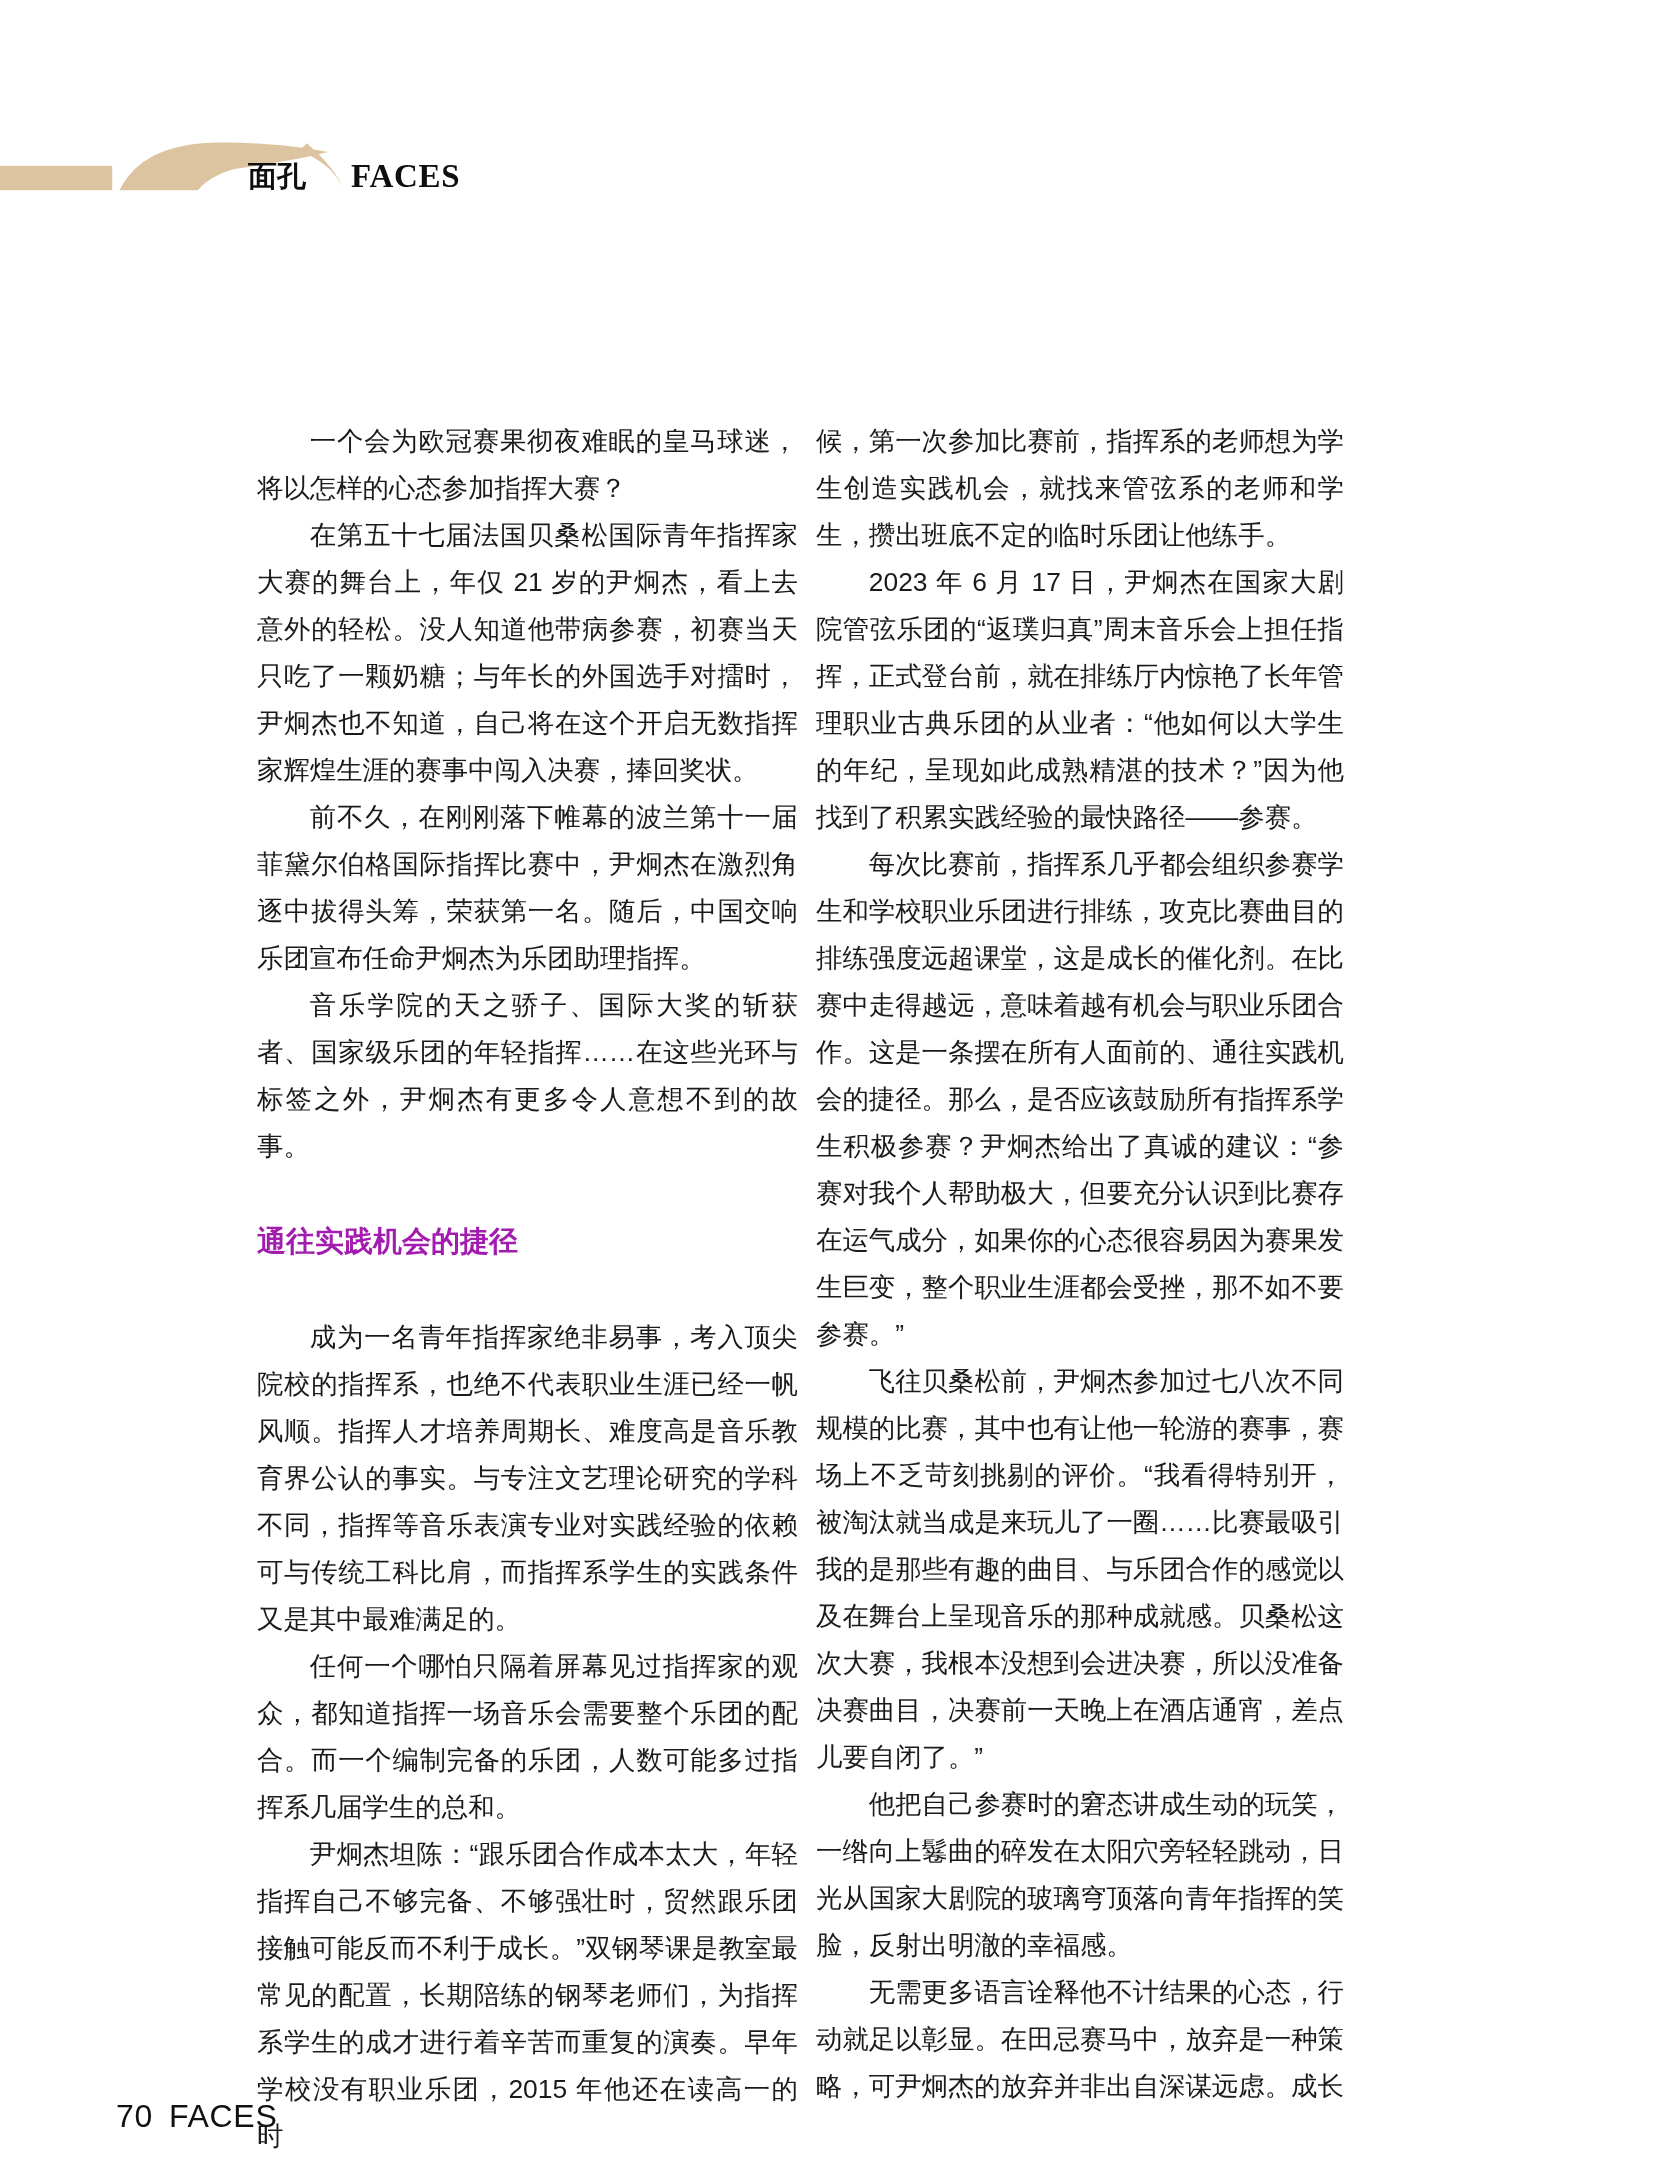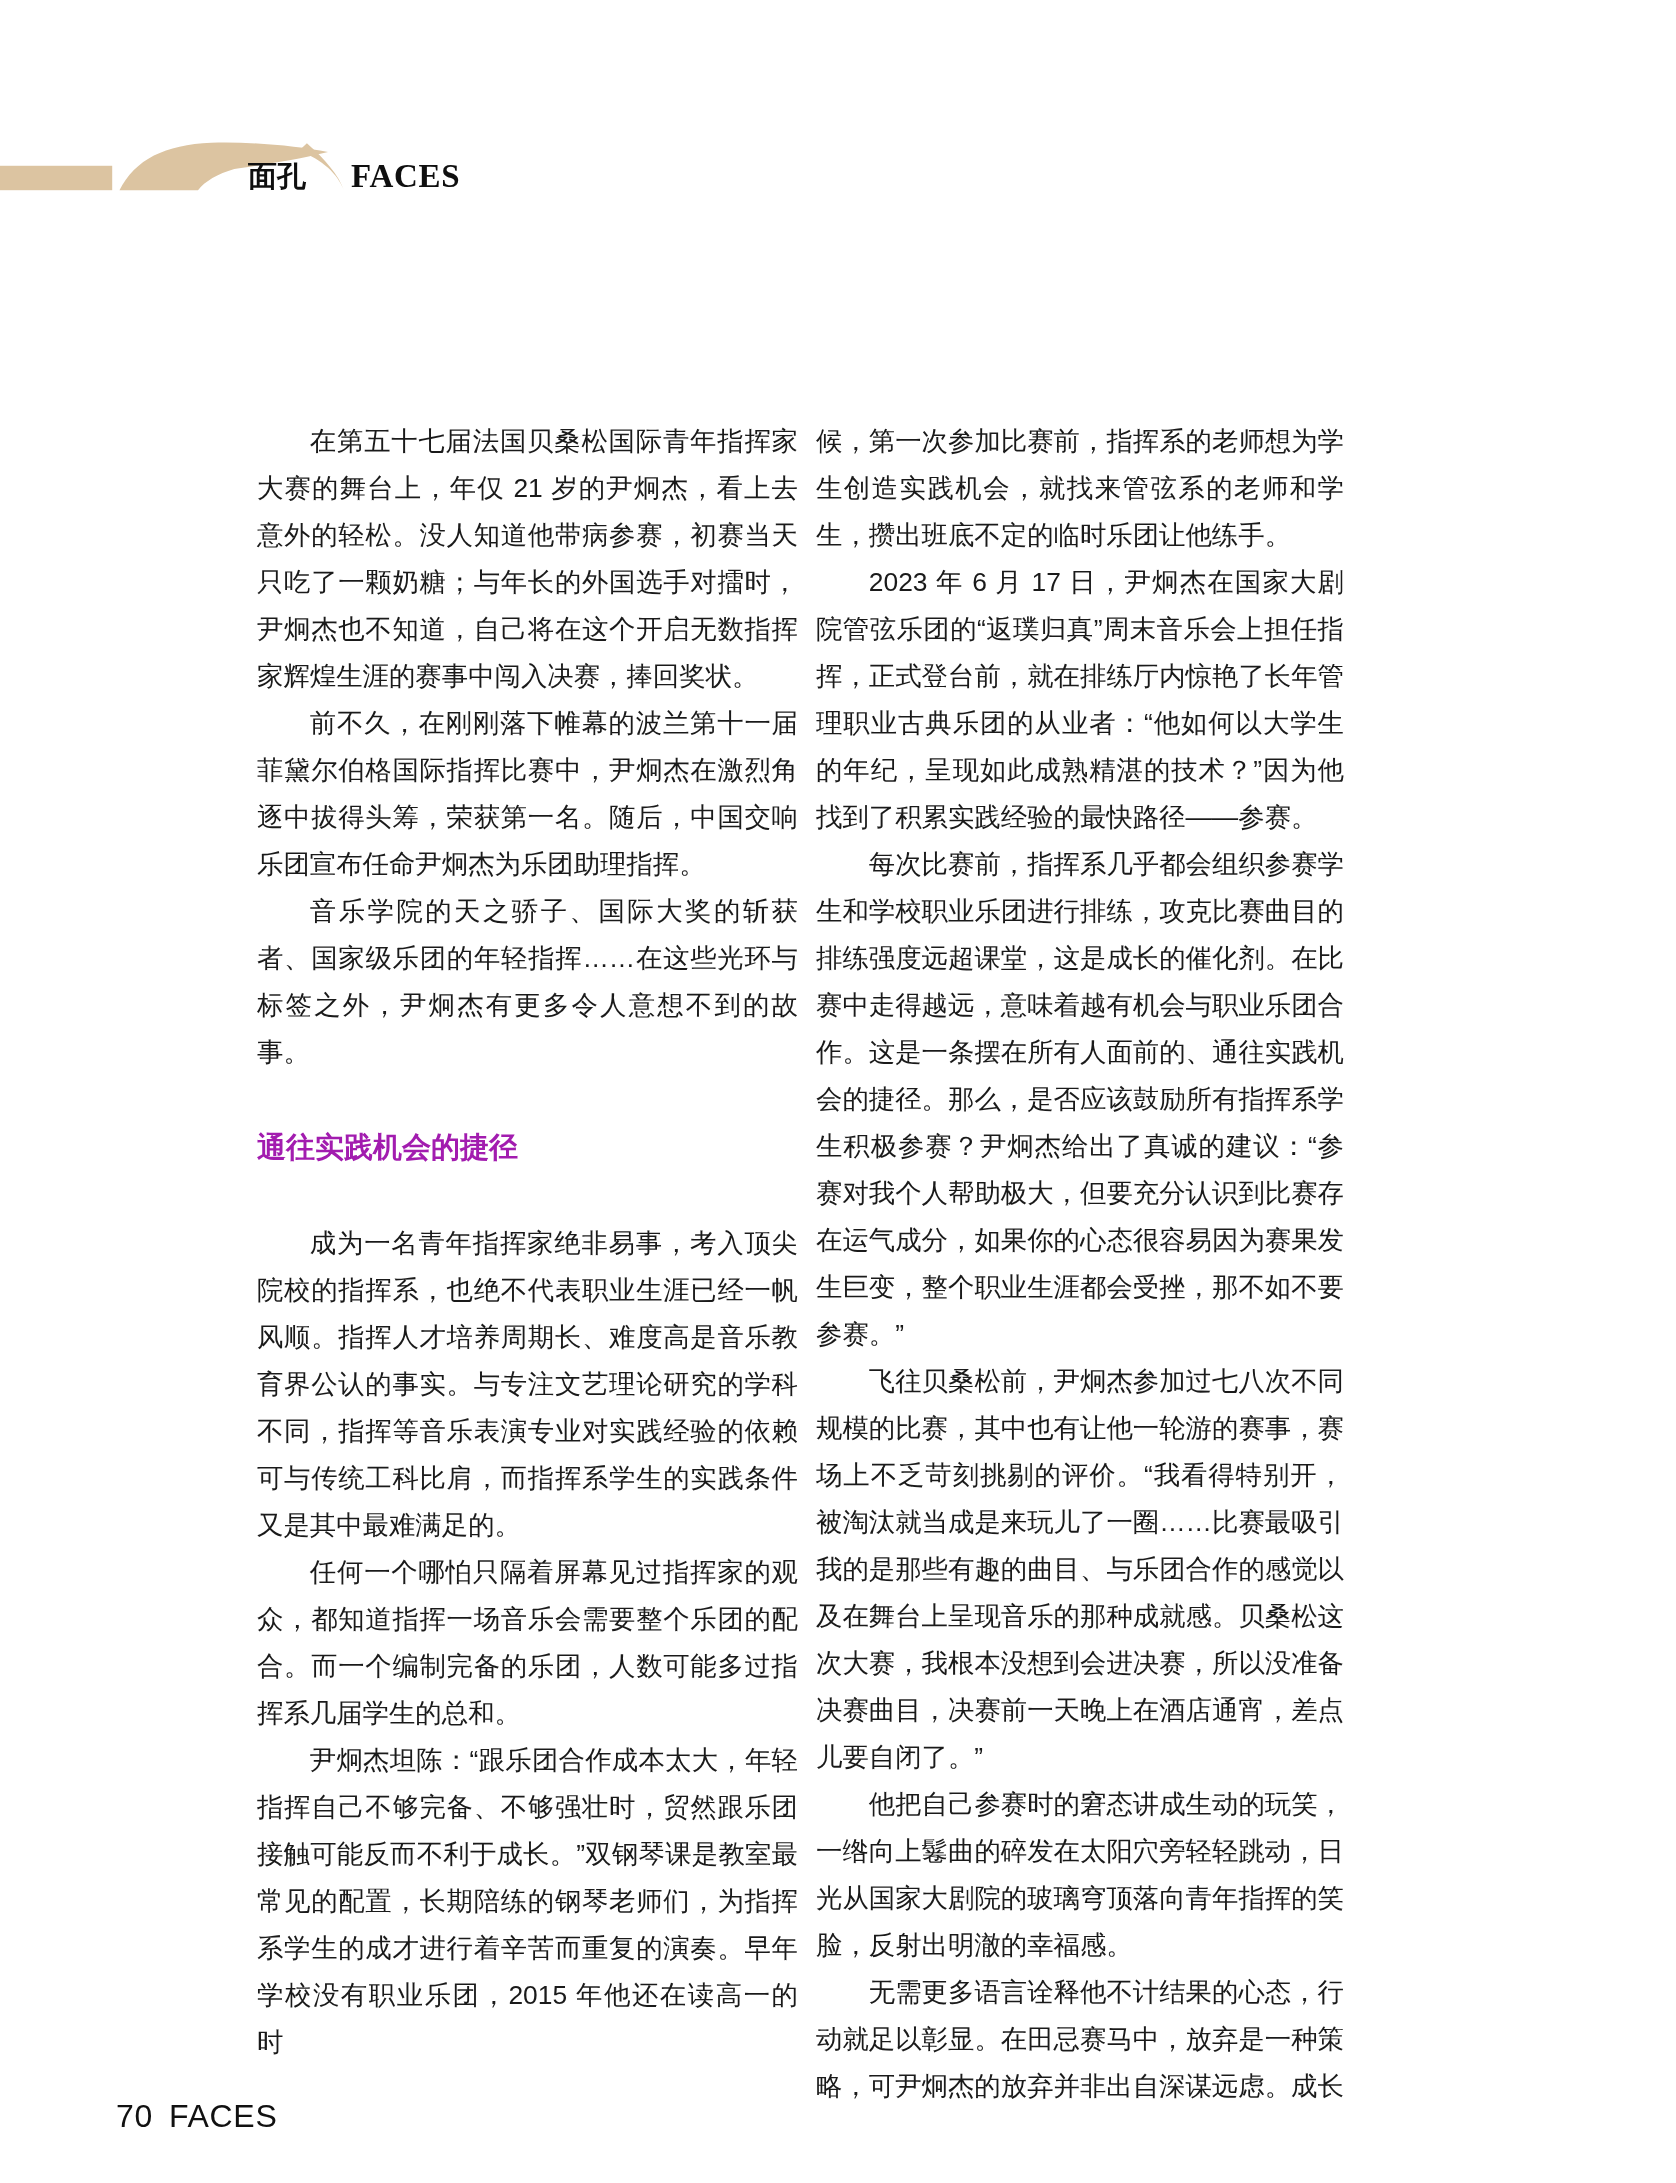--- a/index.html
+++ b/index.html
@@ -102,20 +102,21 @@
       <path class="tan" d="M181,85 C 205,38 250,16 320,13 C 380,11 450,18 497,27 C 445,40 392,47 355,53 C 330,60 310,72 300,85 Z"></path>
       <path class="tan" d="M465,14 C 492,38 513,62 521,85 C 511,60 490,40 453,25 C 457,21 461,18 465,14 Z"></path>
     </svg>
     <div class="hdr-cn">面孔</div>
     <div class="hdr-en">FACES</div>
   </header>
 
   <main>
 
     <section class="col col-left">
+      <p class="para">一个会为欧冠赛果彻夜难眠的皇马球迷，将以怎样的心态参加指挥大赛？</p>
       <p class="para">在第五十七届法国贝桑松国际青年指挥家大赛的舞台上，年仅 21 岁的尹炯杰，看上去意外的轻松。没人知道他带病参赛，初赛当天只吃了一颗奶糖；与年长的外国选手对擂时，尹炯杰也不知道，自己将在这个开启无数指挥家辉煌生涯的赛事中闯入决赛，捧回奖状。</p>
       <p class="para">前不久，在刚刚落下帷幕的波兰第十一届菲黛尔伯格国际指挥比赛中，尹炯杰在激烈角逐中拔得头筹，荣获第一名。随后，中国交响乐团宣布任命尹炯杰为乐团助理指挥。</p>
       <p class="para">音乐学院的天之骄子、国际大奖的斩获者、国家级乐团的年轻指挥……在这些光环与标签之外，尹炯杰有更多令人意想不到的故事。</p>
       <h2 class="section-heading">通往实践机会的捷径</h2>
       <p class="para">成为一名青年指挥家绝非易事，考入顶尖院校的指挥系，也绝不代表职业生涯已经一帆风顺。指挥人才培养周期长、难度高是音乐教育界公认的事实。与专注文艺理论研究的学科不同，指挥等音乐表演专业对实践经验的依赖可与传统工科比肩，而指挥系学生的实践条件又是其中最难满足的。</p>
       <p class="para">任何一个哪怕只隔着屏幕见过指挥家的观众，都知道指挥一场音乐会需要整个乐团的配合。而一个编制完备的乐团，人数可能多过指挥系几届学生的总和。</p>
       <p class="para">尹炯杰坦陈：“跟乐团合作成本太大，年轻指挥自己不够完备、不够强壮时，贸然跟乐团接触可能反而不利于成长。”双钢琴课是教室最常见的配置，长期陪练的钢琴老师们，为指挥系学生的成才进行着辛苦而重复的演奏。早年学校没有职业乐团，2015 年他还在读高一的时</p>
     </section>
 
     <section class="col col-right">

